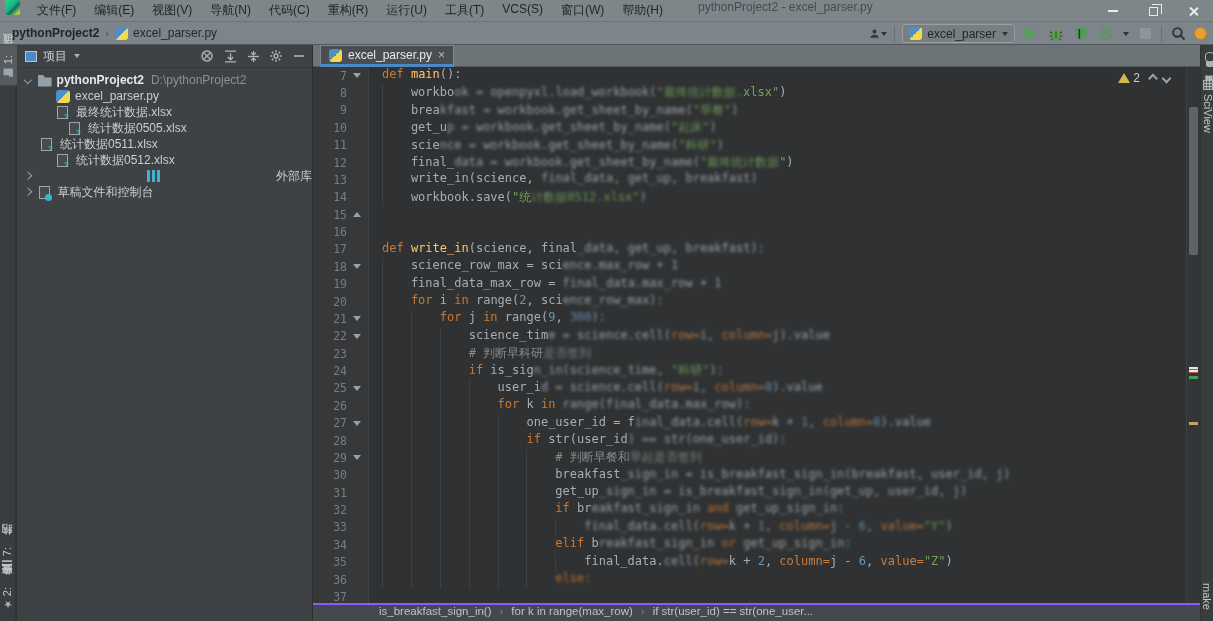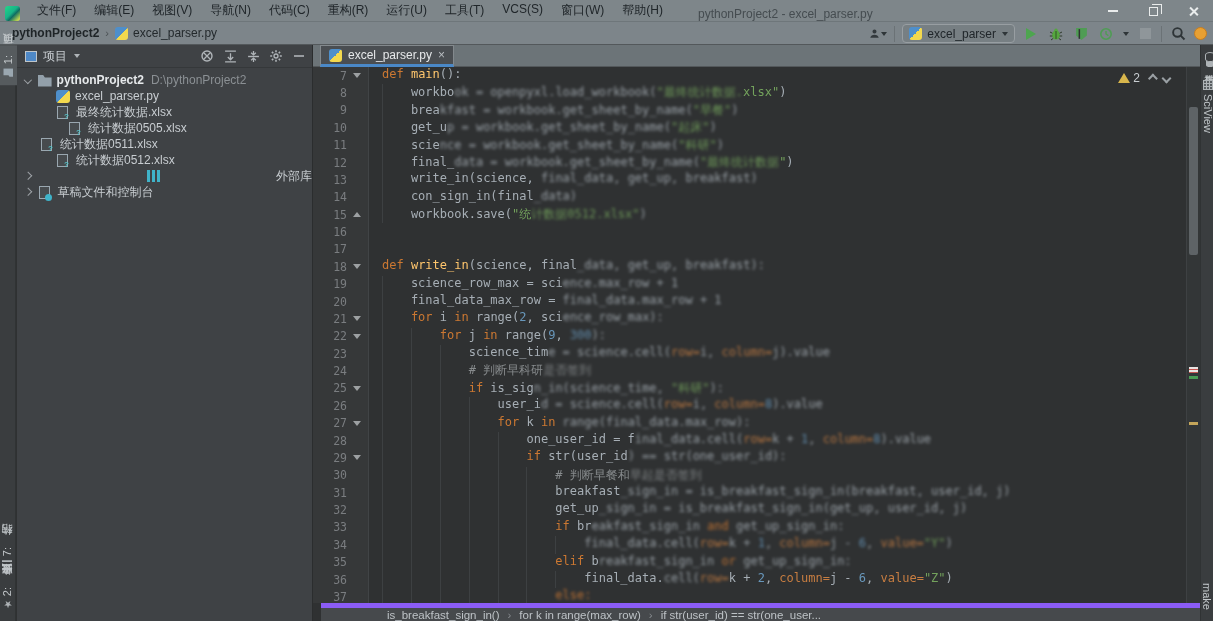--- a/index.html
+++ b/index.html
@@ -2,21 +2,21 @@
 <html style="--k: #CC7832; --f: #FFC66D; --s: #73A25C; --c: #878B8D; --n: #6897BB; --p: #A6AEB5; --m: #C77D41;"><head>
 <meta charset="utf-8">
 <style>
   * { margin:0; padding:0; box-sizing:border-box; }
   html,body { width:1213px; height:621px; overflow:hidden; background:#2F3132;
               font-family:"Liberation Sans","DejaVu Sans",sans-serif; }
   .app { position:relative; width:1213px; height:621px; }
 
   
   .titlebar { position:absolute; left:0; top:0; width:100%; height:22px;
-    background:#7E868A; display:flex; align-items:flex-end; border-bottom:1px solid #6E767A; }
+    background:#7E868A; display:flex; align-items:flex-start; border-bottom:1px solid #6E767A; }
   .logo { width:15px; height:15px; margin:0 8px 0 5px; border-radius:3px;
     background:linear-gradient(135deg,#21D789 0%,#17b387 45%,#0f6e62 60%,#FCF84A 100%); }
   .menus { display:flex; gap:0; }
   .menu-item { padding:2px 9px; font-size:12px; color:#20262A; cursor:default; }
   .win-title { margin-left:26px; font-size:12px; color:#454C50; }
   .winctl { position:absolute; right:0; top:0; height:22px; display:flex; }
   .winbtn { width:40px; height:22px; display:flex; align-items:center; justify-content:center; }
   .ic-min { width:10px; height:2px; background:#E9ECEC; }
   .ic-restore { width:9px; height:9px; border:1.4px solid #E9ECEC; position:relative; background:transparent; }
   .ic-restore:before { content:""; position:absolute; left:2px; top:-4px; width:9px; height:9px;
@@ -118,22 +118,22 @@
   .chev.up { transform:rotate(135deg) translate(-1px,-1px); }
   .chev.down { transform:rotate(-45deg); }
 
   .scrollstripe { position:absolute; right:0; top:0; bottom:0; width:14px; background:#333637; border-left:1px solid #3E4143; }
   .thumb { position:absolute; left:2px; right:2px; top:40px; height:148px; background:#5E6366; border-radius:2px; }
   .mark { position:absolute; left:2px; right:2px; }
   .mark.striped { top:300px; height:6px; background:repeating-linear-gradient(180deg,#E8E4E2 0 1.5px,#C75450 1.5px 3px); }
   .mark.green { top:309px; height:2.5px; background:#499C54; }
   .mark.tan { top:355px; height:3px; background:#C4A55A; }
 
-  .crumbsbar { position:absolute; left:8px; right:0; bottom:0; height:18px; background:#46494C; border-top:5px solid #8b5cf6;
-    display:flex; align-items:flex-end; padding-left:66px; font-size:11.5px; color:#BDC2C6; }
+  .crumbsbar { position:absolute; left:0; right:0; bottom:0; height:18px; background:#46494C; border-top:2px solid #8b5cf6;
+    display:flex; align-items:flex-start; padding-left:66px; font-size:11.5px; color:#BDC2C6; }
   .crumbsbar .sep { color:#85898D; margin:0 8px; }
 
   
   svg { display:block; }
 </style>
 </head>
 <body>
 
 <div class="app">
 
@@ -493,21 +493,20 @@
           </div>
         </div>
       <div class="code">
           <div class="cl"><span class="tk-k">def </span><span class="tk-f">main</span><span class="tk-p">():</span></div>
           <div class="cl"><span class="ig"></span><span class="tk-p">workbo</span><span class="tk-p bl">ok = openpyxl.load_workbook(</span><span class="tk-s bl">"最终统计数据.</span><span class="tk-s">xlsx"</span><span class="tk-p">)</span></div>
           <div class="cl"><span class="ig"></span><span class="tk-p">brea</span><span class="tk-p bl">kfast = workbook.get_sheet_by_name(</span><span class="tk-s bl">"早餐"</span><span class="tk-p bl">)</span></div>
           <div class="cl"><span class="ig"></span><span class="tk-p">get_u</span><span class="tk-p bl">p = workbook.get_sheet_by_name(</span><span class="tk-s bl">"起床"</span><span class="tk-p bl">)</span></div>
           <div class="cl"><span class="ig"></span><span class="tk-p">scie</span><span class="tk-p bl">nce = workbook.get_sheet_by_name(</span><span class="tk-s bl">"科研"</span><span class="tk-p bl">)</span></div>
           <div class="cl"><span class="ig"></span><span class="tk-p">final_</span><span class="tk-p bl">data = workbook.get_sheet_by_name(</span><span class="tk-s bl">"最终统计数据</span><span class="tk-s">"</span><span class="tk-p">)</span></div>
           <div class="cl"><span class="ig"></span><span class="tk-p">write_in(science</span><span class="tk-p">, </span><span class="tk-p bl">final_data, get_up, breakfast)</span></div>
-          <div class="cl"><span class="ig"></span><span class="tk-p">con_sign_in(final</span><span class="tk-p bl">_data)</span></div>
           <div class="cl"><span class="ig"></span><span class="tk-p">workbook.save(</span><span class="tk-s">"统</span><span class="tk-s bl">计数据0512.xlsx"</span><span class="tk-p bl">)</span></div>
           <div class="cl"></div>
           <div class="cl"></div>
           <div class="cl"><span class="tk-k">def </span><span class="tk-f">write_in</span><span class="tk-p">(science, final</span><span class="tk-p bl">_data, get_up, breakfast):</span></div>
           <div class="cl"><span class="ig"></span><span class="tk-p">science_row_max = sci</span><span class="tk-p bl">ence.max_row + 1</span></div>
           <div class="cl"><span class="ig"></span><span class="tk-p">final_data_max_row = </span><span class="tk-p bl">final_data.max_row + 1</span></div>
           <div class="cl"><span class="ig"></span><span class="tk-k">for </span><span class="tk-p">i </span><span class="tk-k">in </span><span class="tk-p">range(</span><span class="tk-n">2</span><span class="tk-p">, sci</span><span class="tk-p bl">ence_row_max):</span></div>
           <div class="cl"><span class="ig"></span><span class="ig"></span><span class="tk-k">for </span><span class="tk-p">j </span><span class="tk-k">in </span><span class="tk-p">range(</span><span class="tk-n">9</span><span class="tk-p">,</span><span class="tk-n bl"> 300</span><span class="tk-p bl">):</span></div>
           <div class="cl"><span class="ig"></span><span class="ig"></span><span class="ig"></span><span class="tk-p">science_tim</span><span class="tk-p bl">e = science.cell(</span><span class="tk-m bl">row=</span><span class="tk-p bl">i, </span><span class="tk-m bl">column=</span><span class="tk-p bl">j).value</span></div>
           <div class="cl"><span class="ig"></span><span class="ig"></span><span class="ig"></span><span class="tk-c"># 判断早科研</span><span class="tk-c bl">是否签到</span></div>

